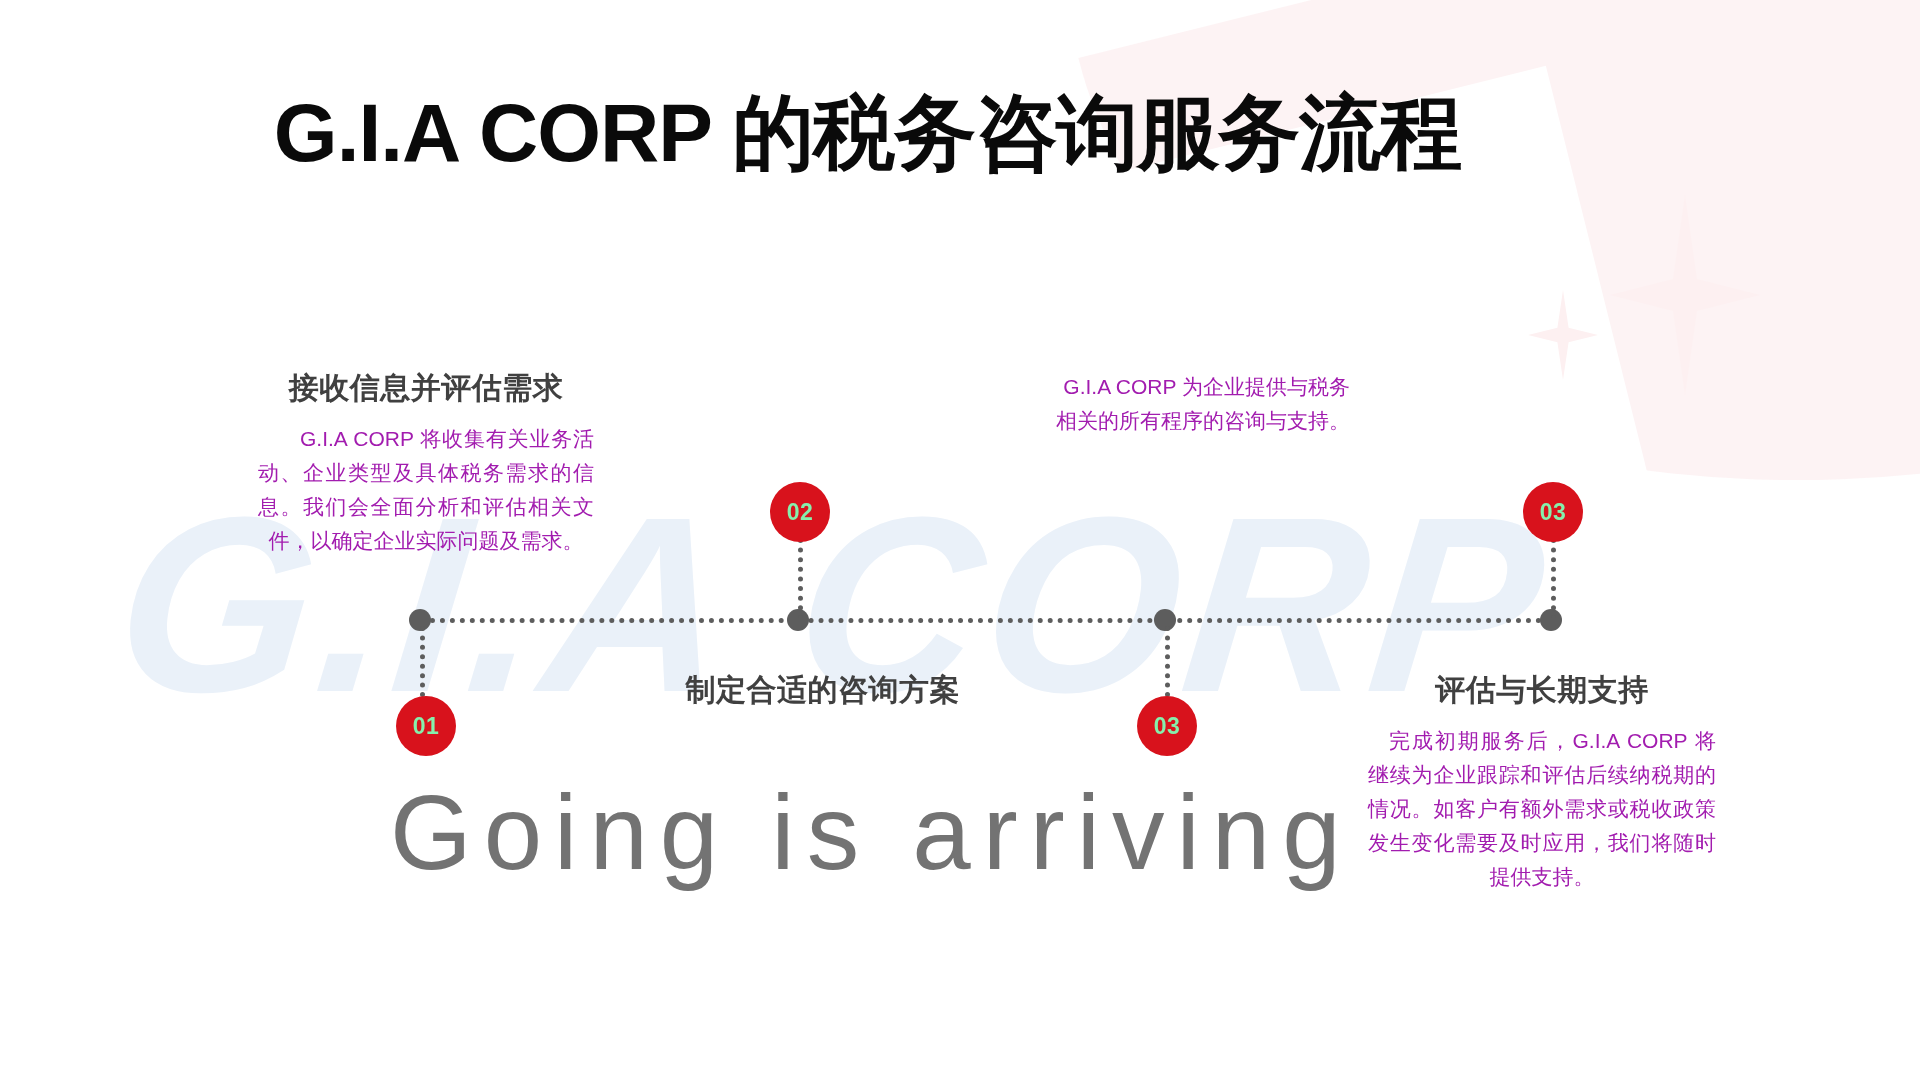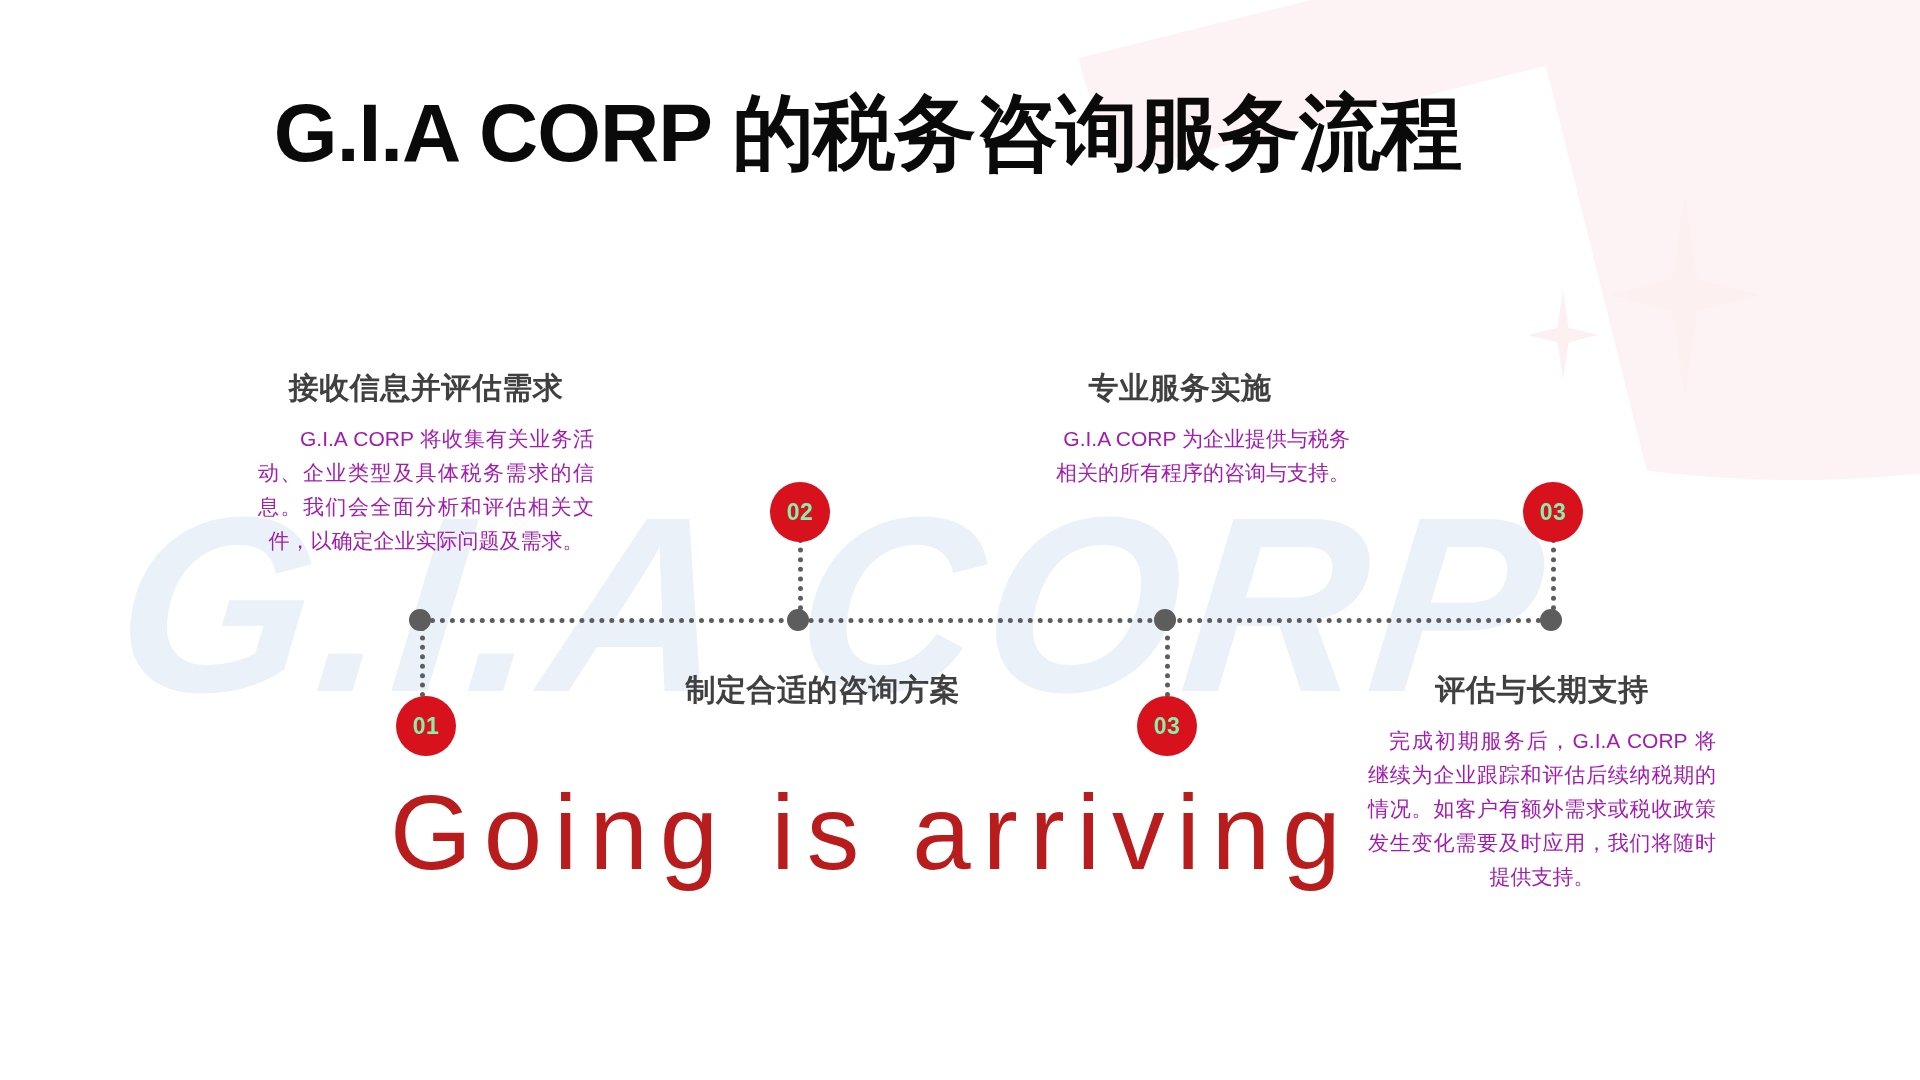--- a/index.html
+++ b/index.html
@@ -53,21 +53,21 @@
     font-style:italic;
     white-space:nowrap;
     line-height:1;
     transform:skewX(-6deg);
   }
   .wm-going{
     position:absolute;
     left:390px;top:780px;
     font-size:105px;
     letter-spacing:12px;
-    color:#b91c1c;
+    color:#737373;
     white-space:nowrap;
     line-height:1;
     font-weight:400;
   }
 
   
   .title{
     position:absolute;
     top:92px;left:0;width:1735px;
     text-align:center;
@@ -188,21 +188,20 @@
   <div class="step s1">
     <h3>接收信息并评估需求</h3>
     <p>G.I.A CORP 将收集有关业务活动、企业类型及具体税务需求的信息。我们会全面分析和评估相关文件，以确定企业实际问题及需求。</p>
   </div>
 
   <div class="step s2">
     <h3>制定合适的咨询方案</h3>
   </div>
 
   <div class="step s3">
-    <h3>专业服务实施</h3>
     <p>G.I.A CORP 为企业提供与税务相关的所有程序的咨询与支持。</p>
   </div>
 
   <div class="step s4">
     <h3>评估与长期支持</h3>
     <p>完成初期服务后，G.I.A CORP 将继续为企业跟踪和评估后续纳税期的情况。如客户有额外需求或税收政策发生变化需要及时应用，我们将随时提供支持。</p>
   </div>
 
 </div>
 

